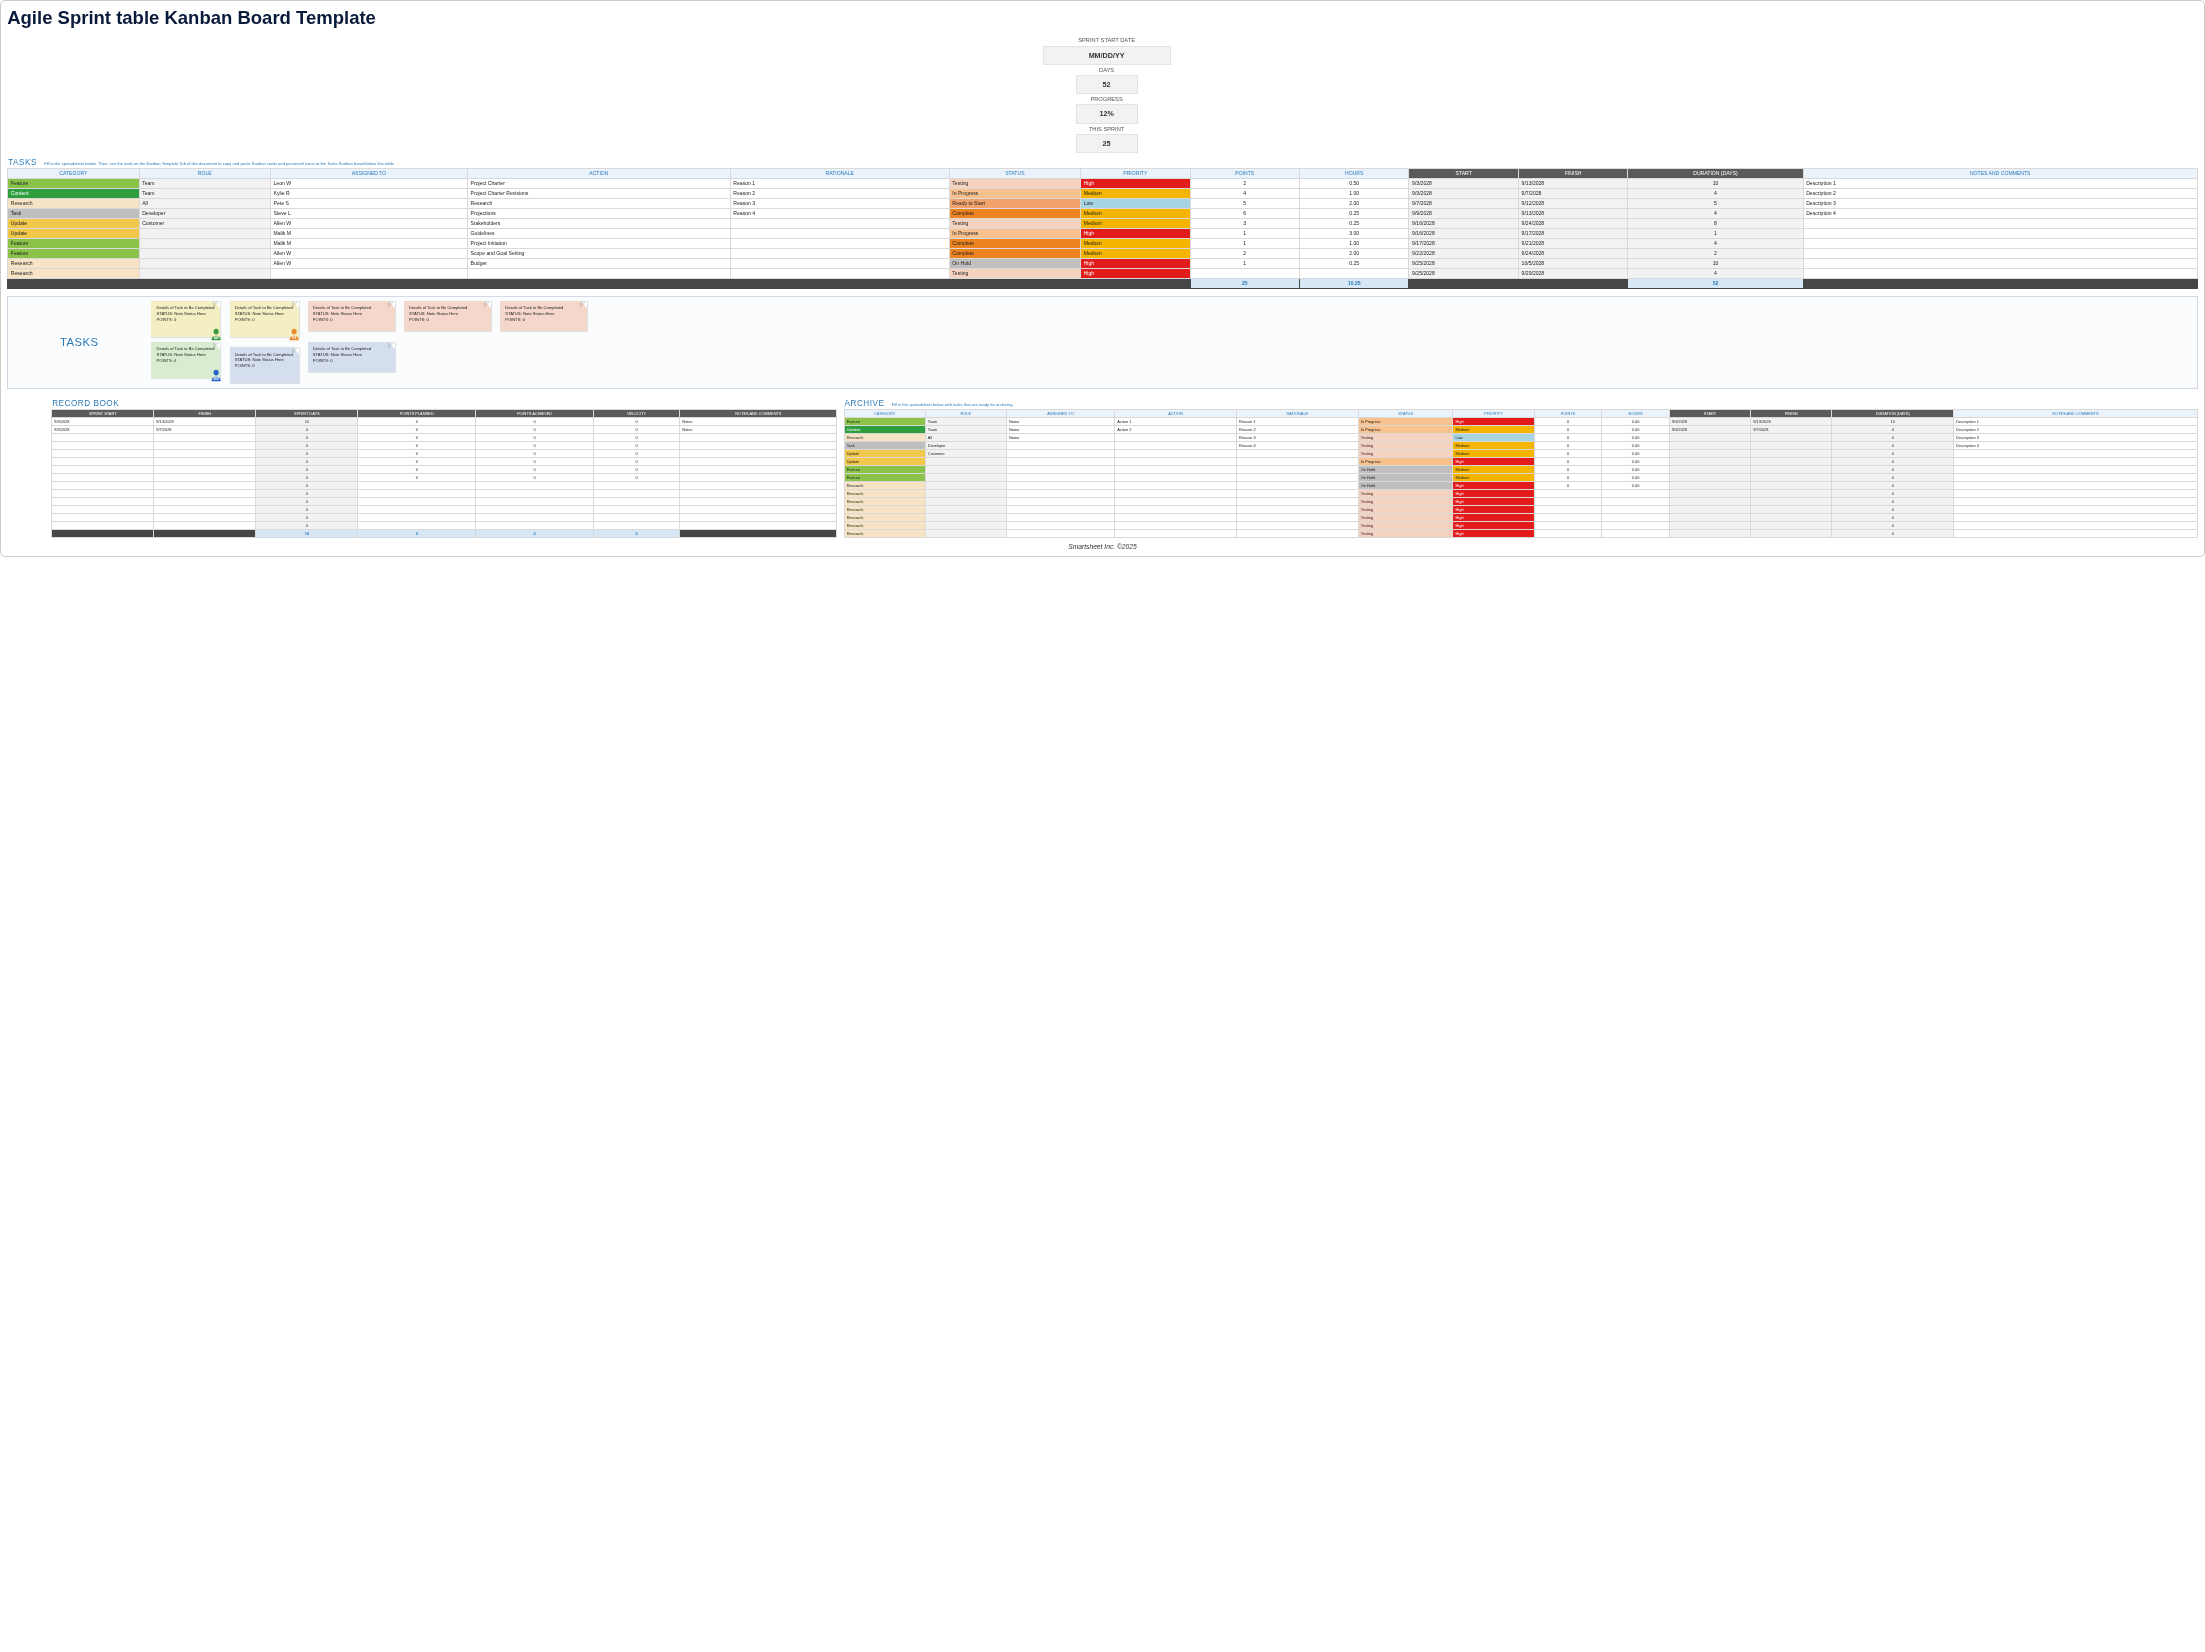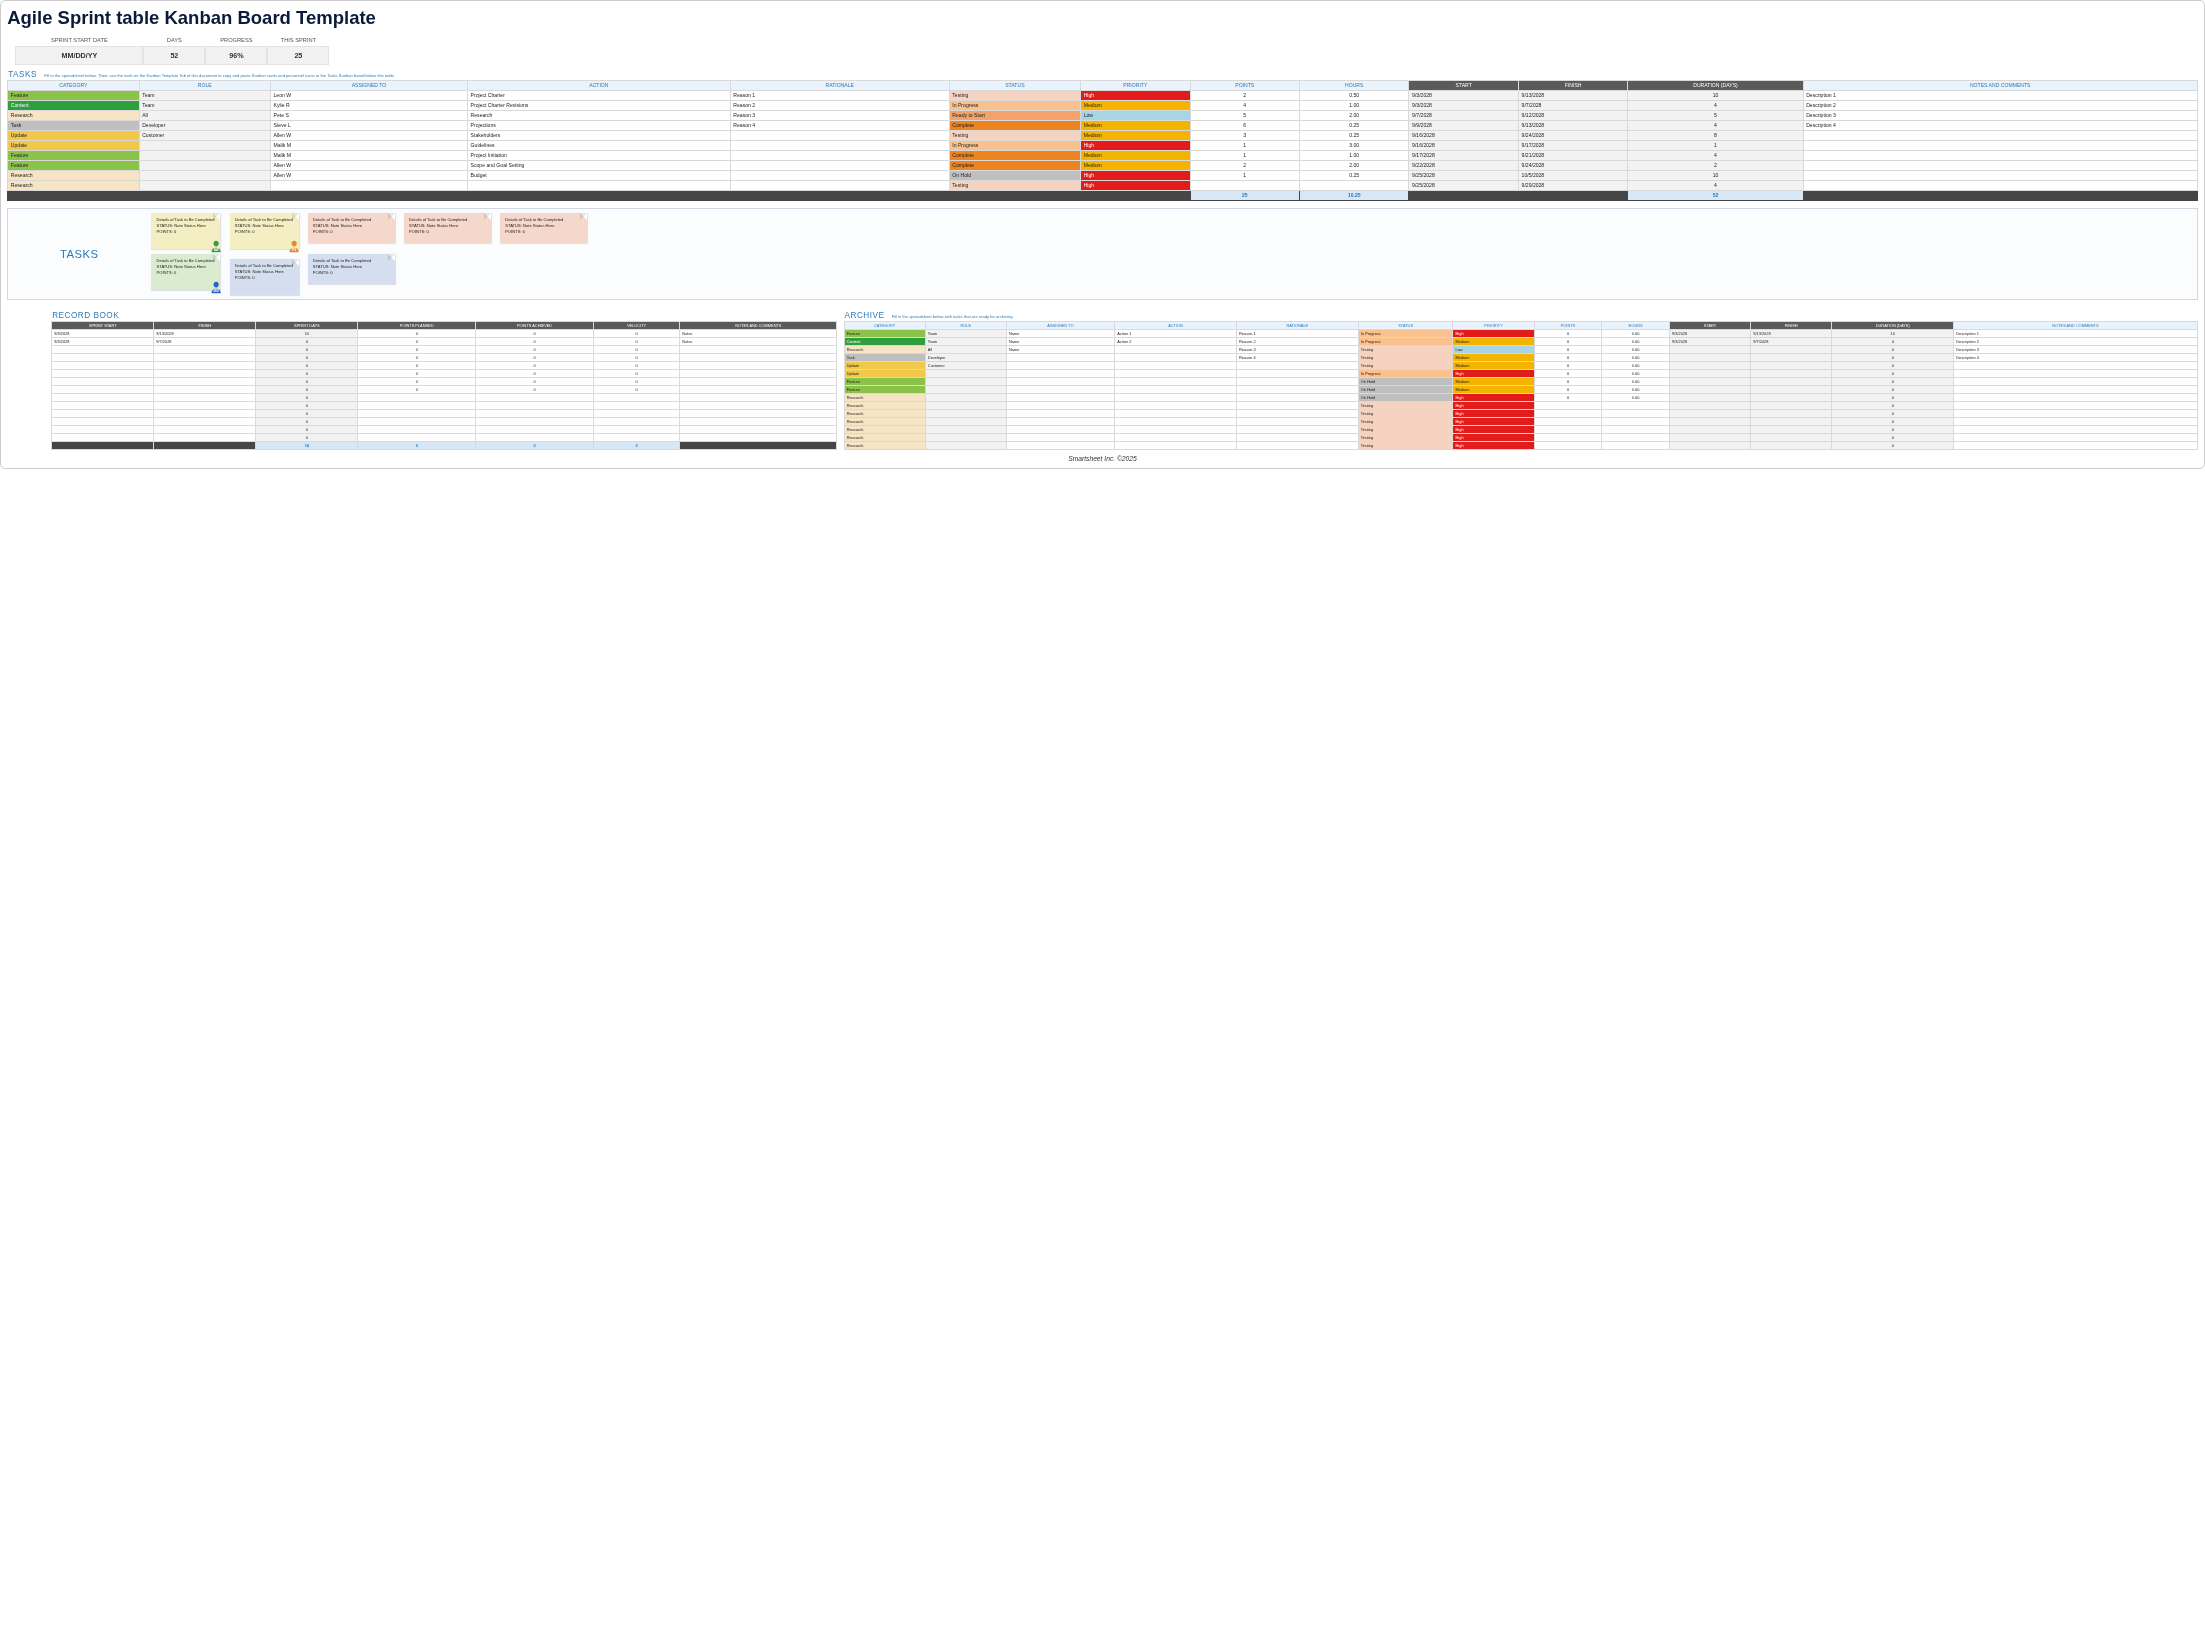--- a/index.html
+++ b/index.html
@@ -11,21 +11,21 @@
     border-radius: 5.1px;
     color: #222;
   }
   h1 {
     font-size: 18.5px;
     font-weight: 800;
     color: #0a1a3a;
     margin-bottom: 6.2px;
   }
   
-  .summary { display: flex; margin-left: 8.2px; margin-bottom: 5.1px; }
+  .summary { display: flex; margin-left: 8.2px; margin-bottom: 5.1px; flex-direction: column; }
   .summary-col { display: flex; flex-direction: column; align-items: center; }
   .summary-col .lbl { font-size: 5.7px; color: #555; padding: 2.1px 4.1px; }
   .summary-col .val { font-size: 7.2px; font-weight: 700; color: #333; padding: 4.1px 6.2px; background:#f2f2f2; border:0.5px solid #e3e3e3; min-width:62px; text-align:center; }
   .summary-col.first .val { min-width: 128px; }
 
   .section-title { color:#2b7bb9; font-size:8.2px; font-weight:400; letter-spacing:0.5px; margin: 3.1px 0 1px 1px; display:flex; align-items:baseline; gap:7.2px;}
   .section-title .hint { color:#2b7bb9; font-size:4.1px; letter-spacing:0; }
 
   
   table { border-collapse: collapse; width: 100%; table-layout: fixed; font-size: 5.1px; }
@@ -103,21 +103,21 @@
   <div class="summary-col first">
     <div class="lbl">SPRINT START DATE</div>
     <div class="val">MM/DD/YY</div>
   </div>
   <div class="summary-col">
     <div class="lbl">DAYS</div>
     <div class="val">52</div>
   </div>
   <div class="summary-col">
     <div class="lbl">PROGRESS</div>
-    <div class="val">96%</div>
+    <div class="val">12%</div>
   </div>
   <div class="summary-col">
     <div class="lbl">THIS SPRINT</div>
     <div class="val">25</div>
   </div>
 </div>
 
 <div class="section-title">
   <span>TASKS</span>
   <span class="hint">Fill in the spreadsheet below. Then, use the tools on the Kanban Template Tab of this document to copy and paste Kanban cards and personnel icons to the Tasks Kanban board below this table.</span>

